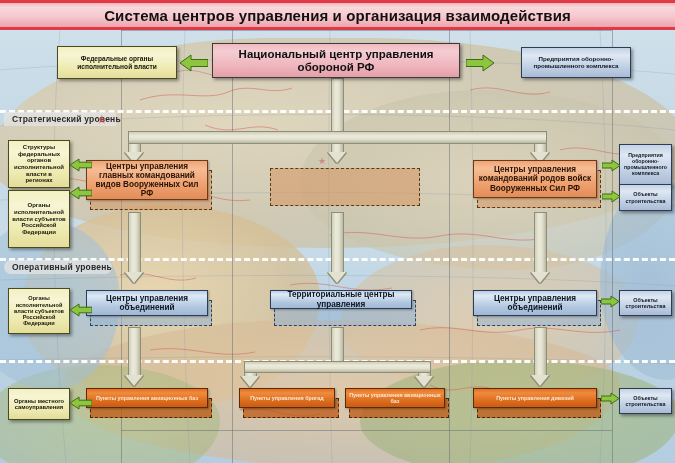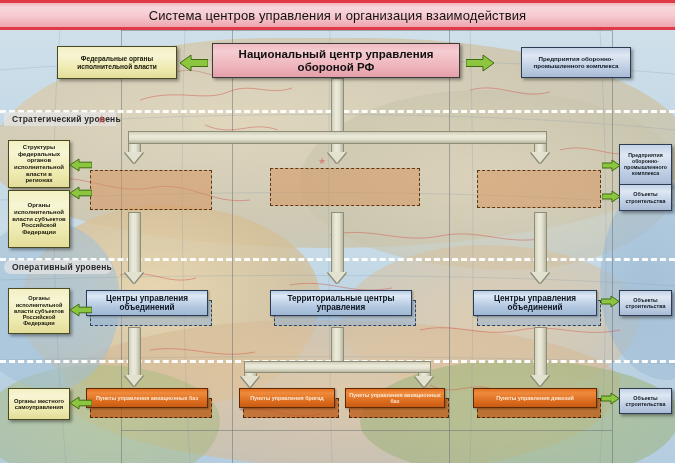--- a/index.html
+++ b/index.html
@@ -13,21 +13,21 @@
 
   
   .titlebar{
     position:absolute;left:0;top:0;width:675px;height:30px;
     background:linear-gradient(to bottom,#f3b5bb 0%,#f7d8db 18%,#f6c9cf 55%,#eda4ad 100%);
     border-top:3px solid #e03a46;border-bottom:3px solid #e03a46;
     box-sizing:border-box;
     display:flex;align-items:center;justify-content:center;
   }
   .titlebar .t{
-    font-size:13px;font-weight:normal;color:#111;letter-spacing:.1px;white-space:nowrap;
+    font-size:15px;font-weight:bold;color:#111;letter-spacing:.1px;white-space:nowrap;
   }
 
   
   .mapwrap{position:absolute;left:0;top:30px;width:675px;height:433px;overflow:hidden;}
   .map-ocean{
     position:absolute;inset:0;
     background:
       linear-gradient(to bottom,#cfe0ea 0%,#c3d8e6 25%,#c9dce8 45%,#bcd3e3 70%,#b5cde0 100%);
   }
   
@@ -313,24 +313,30 @@
   </svg>
 
   <div class="box box-yellow" style="left:8px;top:190px;width:62px;height:58px;">
     <span class="lbl">Органы исполнительной власти субъектов Российской Федерации</span>
   </div>
   <svg class="garrow" style="left:70px;top:186px;" viewBox="0 0 22 14">
     <polygon points="0,7 9,1 9,4.2 22,4.2 22,9.8 9,9.8 9,13" fill="#8cc63f" stroke="#3f6b14" stroke-width="1"></polygon>
   </svg>
 
   <div class="plate" style="left:90px;top:170px;width:122px;height:40px;"></div>
+  <div class="box box-orange" style="left:86px;top:160px;width:122px;height:40px;">
+    <span class="lbl">Центры управления главных командований видов Вооруженных Сил РФ</span>
+  </div>
 
   <div class="plate" style="left:270px;top:168px;width:150px;height:38px;"></div>
 
   <div class="plate" style="left:477px;top:170px;width:124px;height:38px;"></div>
+  <div class="box box-orange" style="left:473px;top:160px;width:124px;height:38px;">
+    <span class="lbl">Центры управления командований родов войск Вооруженных Сил РФ</span>
+  </div>
 
   <svg class="garrow" style="left:602px;top:159px;width:18px;height:13px;" viewBox="0 0 18 13">
     <polygon points="18,6.5 10,1 10,4 0,4 0,9 10,9 10,12" fill="#8cc63f" stroke="#3f6b14" stroke-width="1"></polygon>
   </svg>
   <div class="box box-blue-sm" style="left:619px;top:144px;width:53px;height:42px;font-size:5.2px;">
     <span class="lbl">Предприятия оборонно-промышленного комплекса</span>
   </div>
 
   <svg class="garrow" style="left:602px;top:190px;width:18px;height:13px;" viewBox="0 0 18 13">
     <polygon points="18,6.5 10,1 10,4 0,4 0,9 10,9 10,12" fill="#8cc63f" stroke="#3f6b14" stroke-width="1"></polygon>
@@ -345,21 +351,21 @@
   <svg class="garrow" style="left:70px;top:303px;" viewBox="0 0 22 14">
     <polygon points="0,7 9,1 9,4.2 22,4.2 22,9.8 9,9.8 9,13" fill="#8cc63f" stroke="#3f6b14" stroke-width="1"></polygon>
   </svg>
 
   <div class="plate plate-blue" style="left:90px;top:300px;width:122px;height:26px;"></div>
   <div class="box box-blue-op" style="left:86px;top:290px;width:122px;height:26px;">
     <span class="lbl">Центры управления объединений</span>
   </div>
 
   <div class="plate plate-blue" style="left:274px;top:300px;width:142px;height:26px;"></div>
-  <div class="box box-blue-op" style="left:270px;top:290px;width:142px;height:26px;">
+  <div class="box box-blue-op" style="left:270px;top:290px;width:142px;height:19px;">
     <span class="lbl">Территориальные центры управления</span>
   </div>
 
   <div class="plate plate-blue" style="left:477px;top:300px;width:124px;height:26px;"></div>
   <div class="box box-blue-op" style="left:473px;top:290px;width:124px;height:26px;">
     <span class="lbl">Центры управления объединений</span>
   </div>
 
   <svg class="garrow" style="left:601px;top:295px;width:18px;height:13px;" viewBox="0 0 18 13">
     <polygon points="18,6.5 10,1 10,4 0,4 0,9 10,9 10,12" fill="#8cc63f" stroke="#3f6b14" stroke-width="1"></polygon>

